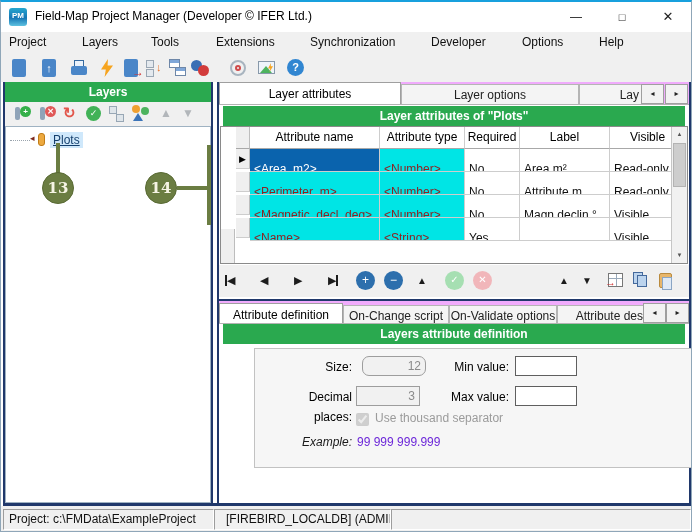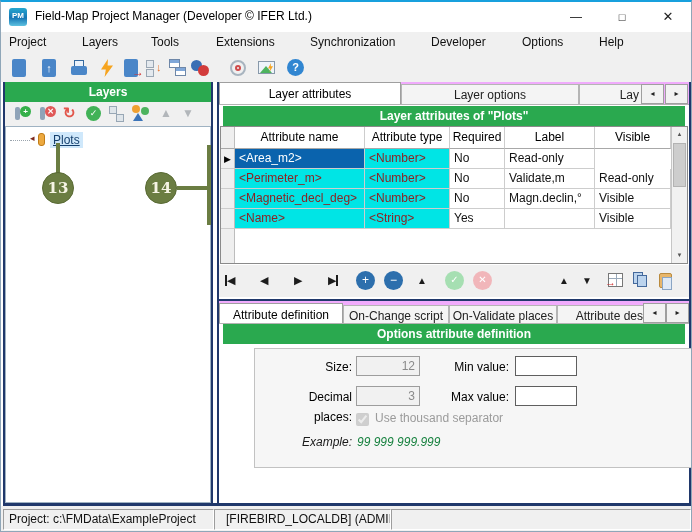--- a/index.html
+++ b/index.html
@@ -77,23 +77,23 @@
     border:1px solid #b5b5b5;border-bottom:none;color:#222;overflow:hidden;white-space:nowrap;}
   .tab.active{top:0;height:24px;line-height:23px;background:#fff;border-color:#9f9f9f;color:#000;z-index:2;}
   .tabstrip.bottom .tab{top:4px;} .tabstrip.bottom .tab.active{top:2px;height:24px;}
   .tab.clipped{text-align:right;padding-right:2px;border-right:none;}
   .tab-scroll{position:absolute;width:23px;height:20px;background:#f2f2f2;border:1px solid #9f9f9f;
     text-align:center;line-height:18px;font-size:8px;color:#222;z-index:3;}
   .grid-title{position:absolute;left:4px;top:24px;width:462px;}
   .def-title{position:absolute;left:4px;top:242px;width:462px;}
   
   .grid{position:absolute;left:1px;top:44px;width:468px;height:138px;border:1px solid #8a8a8a;background:#fff;}
-  .gridrows{position:absolute;left:0;top:0;border-radius:16px;}
+  .gridrows{position:absolute;left:15px;top:0;border-radius:16px;}
   .grow{display:grid;grid-template-columns:14px 130px 85px 55px 90px 76px;}
-  .gcell{border-right:1px solid #cdcdcd;border-bottom:1px solid #cdcdcd;padding:0 4px;line-height:19px;height:20px;
+  .gcell{border-right:1px solid #cdcdcd;border-bottom:1px solid #cdcdcd;padding:11px 4px;line-height:19px;height:20px;
     overflow:hidden;white-space:nowrap;}
   .ghead .gcell{height:22px;line-height:21px;text-align:center;background:#fff;border-bottom:1px solid #a8a8a8;color:#000;padding:0 2px;}
   .gcell.ind{background:#efefef;padding:0;text-align:center;border-right:1px solid #bdbdbd;}
   .ind-marker{font-size:9px;color:#000;line-height:20px;}
   .gcell.cy{background:#00e5e5;color:#8b2323;}
   .gcell.sel{background:#0a63ad;color:#fff;}
   .ind-strip{position:absolute;left:0;top:102px;width:14px;height:34px;background:#efefef;border-right:1px solid #bdbdbd;}
   .vscroll{position:absolute;right:0;top:0;width:16px;height:136px;background:#f1f1f1;border-left:1px solid #c6c6c6;}
   .vs-btn{position:absolute;left:0;width:15px;height:15px;text-align:center;font-size:6px;color:#555;line-height:15px;}
   .vs-thumb{position:absolute;left:1px;top:16px;width:13px;height:44px;background:#cdcdcd;border:1px solid #b3b3b3;}
@@ -116,21 +116,21 @@
   .clip::after{content:"";position:absolute;left:2px;top:3px;width:8px;height:11px;background:#dfe9f5;border:1px solid #8aa5c4;}
   
   .def-panel{position:absolute;left:3px;top:266px;width:464px;height:120px;border:1px solid #c2c2c2;background:#f6f6f6;margin-left:32px;}
   .flabel{position:absolute;text-align:right;color:#000;line-height:20px;}
   .fin{position:absolute;width:64px;height:20px;border:1px solid #9d9d9d;background:#f1f1f1;color:#8a8a8a;
     text-align:right;padding:0 4px;font-size:12px;font-family:"Liberation Sans", sans-serif;}
   .fin.live{border:1px solid #5f5f5f;background:#fff;width:62px;}
   .chk{position:absolute;left:101px;top:64px;width:13px;height:13px;}
   .chk-label{position:absolute;left:120px;top:62px;color:#9b9b9b;}
   .example-label{position:absolute;left:30px;top:86px;width:67px;text-align:right;font-style:italic;color:#1a1a1a;}
-  .example-value{position:absolute;left:102px;top:86px;font-style:italic;color:#15803d;}
+  .example-value{position:absolute;left:102px;top:86px;color:#6d28d9;}
   
   .statusbar{position:absolute;left:0;top:504px;width:100%;height:27px;background:#f0f0f0;}
   .spanel{position:absolute;top:3px;height:21px;background:#f0f0f0;border:1px solid;border-color:#9d9d9d #ffffff #ffffff #9d9d9d;
     line-height:19px;padding-left:5px;overflow:hidden;white-space:nowrap;}
 </style>
 </head>
 <body>
 
 <div class="screen">
 
@@ -272,28 +272,29 @@
           <div class="gcell">Attribute type</div>
           <div class="gcell">Required</div>
           <div class="gcell">Label</div>
           <div class="gcell">Visible</div>
         </div>
         <div class="grow">
           <div class="gcell ind"><span class="ind-marker">▶</span></div>
           <div class="gcell sel">&lt;Area_m2&gt;</div>
           <div class="gcell cy">&lt;Number&gt;</div>
           <div class="gcell">No</div>
+          <div class="gcell">Area,m²</div>
           <div class="gcell">Read-only</div>
         </div>
         <div class="grow">
           <div class="gcell ind"></div>
           <div class="gcell cy">&lt;Perimeter_m&gt;</div>
           <div class="gcell cy">&lt;Number&gt;</div>
           <div class="gcell">No</div>
-          <div class="gcell">Validate,m</div>
+          <div class="gcell">Attribute,m</div>
           <div class="gcell">Read-only</div>
         </div>
         <div class="grow">
           <div class="gcell ind"></div>
           <div class="gcell cy">&lt;Magnetic_decl_deg&gt;</div>
           <div class="gcell cy">&lt;Number&gt;</div>
           <div class="gcell">No</div>
           <div class="gcell">Magn.declin,°</div>
           <div class="gcell">Visible</div>
         </div>
@@ -362,31 +363,31 @@
         </span>
       </div>
       <div class="nv" style="left:440px">
           <span class="clip"></span>
         </div>
     </div>
 
     <div class="tabstrip bottom">
       <div class="tab active" style="left:0;width:124px">Attribute definition</div>
       <div class="tab" style="left:124px;width:106px">On-Change script</div>
-      <div class="tab" style="left:230px;width:108px">On-Validate places</div>
+      <div class="tab" style="left:230px;width:108px">On-Validate options</div>
       <div class="tab clipped" style="left:338px;width:94px">Attribute desc</div>
     </div>
     <div class="tab-scroll" style="left:424px;top:221px">◂</div>
     <div class="tab-scroll" style="left:447px;top:221px">▸</div>
 
-    <div class="green-bar def-title">Options attribute definition</div>
+    <div class="green-bar def-title">Layers attribute definition</div>
 
     <div class="def-panel">
       <div class="flabel" style="left:20px;top:8px;width:77px">Size:</div>
-      <input class="fin" style="left: 101px; top: 7px;" disabled="" value="12">
+      <input class="fin" style="left: 107px; top: 7px; border-radius: 7px;" disabled="" value="12">
       <div class="flabel" style="left:186px;top:8px;width:68px">Min value:</div>
       <input class="fin live" style="left: 260px; top: 7px;" value="">
       <div class="flabel" style="left:14px;top:38px;width:83px">Decimal places:</div>
       <input class="fin" style="left: 101px; top: 37px;" disabled="" value="3">
       <div class="flabel" style="left:186px;top:38px;width:68px">Max value:</div>
       <input class="fin live" style="left: 260px; top: 37px;" value="">
       <input type="checkbox" class="chk" disabled="" checked="checked" style="">
       <div class="chk-label">Use thousand separator</div>
       <div class="example-label">Example:</div>
       <div class="example-value">99 999 999.999</div>

